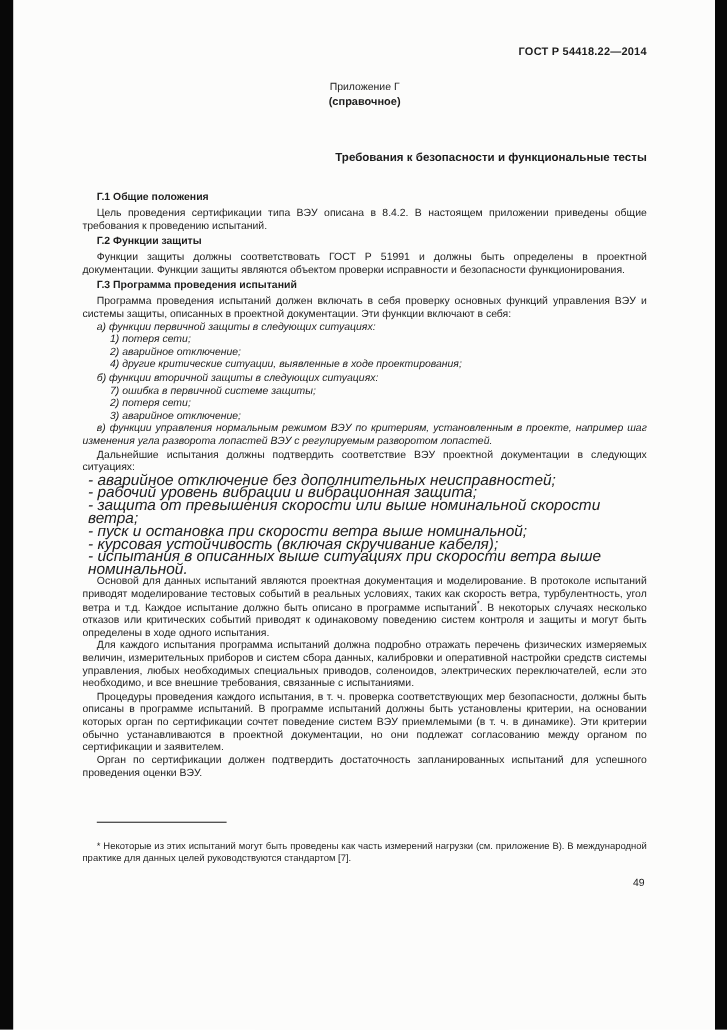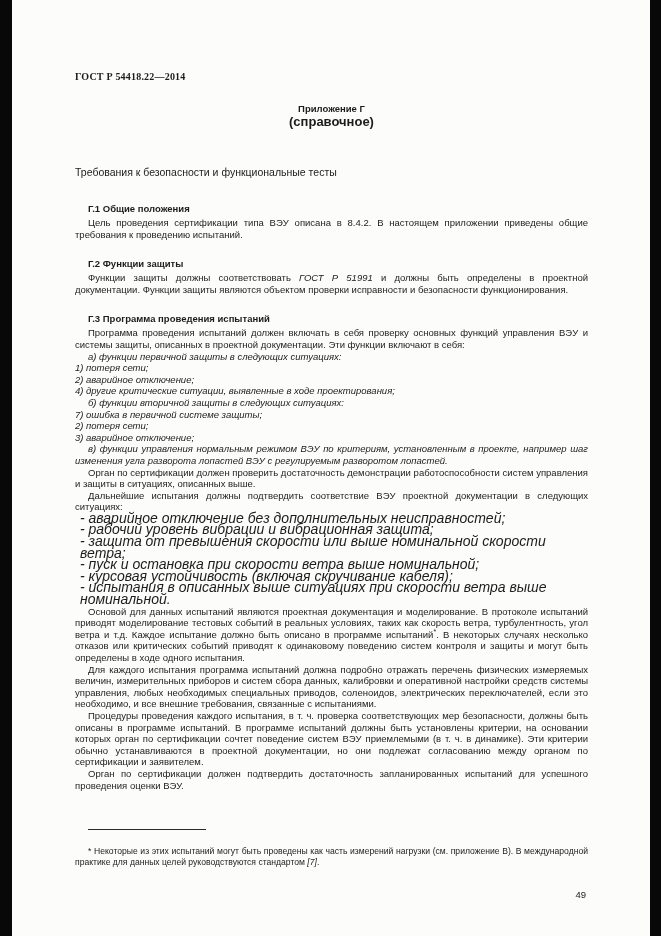--- a/index.html
+++ b/index.html
@@ -20,97 +20,97 @@
   .edge.left  { left: 0; width: 12px; }
   .edge.right { right: 0; width: 11px; }
 
   .content {
     position: absolute;
     left: 75px; top: 0;
     width: 513px;
   }
 
   .docnum {
-    margin-top: 71px;
-    text-align: left;
+    margin-top: 42px;
+    text-align: right;
     font-weight: bold;
     font-size: 10px;
     letter-spacing: 0.2px;
-    font-family: Liberation Serif, serif;
   }
   .appendix-label {
     margin-top: 20px;
     text-align: center;
-    font-weight: bold;
+    font-weight: normal;
     font-size: 9.5px;
     line-height: 13px;
   }
   .appendix-kind {
     text-align: center;
     font-weight: bold;
-    font-size: 13px;
+    font-size: 10px;
     line-height: 13px;
   }
   .doc-title {
     margin-top: 38px;
-    text-align: left;
-    font-weight: normal;
+    text-align: right;
+    font-weight: bold;
     font-size: 10.5px;
   }
   .heading {
     font-weight: bold;
     font-size: 9.5px;
     margin-left: 13px;
-    margin-top: 18px;
+    margin-top: 3px;
     margin-bottom: 3px;
   }
   .heading.first { margin-top: 25px; }
   .para {
     font-size: 9.5px;
     line-height: 11.6px;
     text-align: justify;
     text-indent: 13px;
   }
   .item-letter {
     font-size: 9.5px;
     line-height: 11.6px;
     text-align: justify;
     text-indent: 13px;
     font-style: italic;
   }
   .item-num {
     font-size: 9.5px;
     line-height: 11.6px;
     font-style: italic;
+    margin-left: 25px;
   }
   .item-dash {
     font-size: 14px;
     line-height: 11.6px;
     font-style: italic;
     margin-left: 5px;
   }
-  .std-ref { font-style: italic; }
+  .std-ref { }
   sup.fn-mark { font-size: 7px; vertical-align: super; line-height: 0; }
 
   .footnote-rule {
     margin-top: 38px;
     margin-left: 13px;
     width: 118px;
     height: 0;
     border-top: 1px solid #2a2a2a;
   }
   .footnote {
     margin-top: 16px;
     font-size: 8.6px;
     line-height: 10.6px;
     text-align: justify;
     text-indent: 13px;
   }
   .page-number {
-    margin-top: 22px;
+    margin-top: 12px;
     text-align: right;
     font-size: 9.5px;
     padding-right: 2px;
   }
 </style>
 </head>
 <body>
 
 <div class="page">
   <div class="edge left"></div>
@@ -139,21 +139,20 @@
     <div class="item-num">2) аварийное отключение;</div>
     <div class="item-num">4) другие критические ситуации, выявленные в ходе проектирования;</div>
 
     <div class="item-letter">б) функции вторичной защиты в следующих ситуациях:</div>
     <div class="item-num">7) ошибка в первичной системе защиты;</div>
     <div class="item-num">2) потеря сети;</div>
     <div class="item-num">3) аварийное отключение;</div>
 
     <div class="item-letter">в) функции управления нормальным режимом ВЭУ по критериям, установленным в проекте, например шаг изменения угла разворота лопастей ВЭУ с регулируемым разворотом лопастей.</div>
 
-    <div class="para">Орган по сертификации должен проверить достаточность демонстрации работоспособности систем управления и защиты в ситуациях, описанных выше.</div>
     <div class="para">Дальнейшие испытания должны подтвердить соответствие ВЭУ проектной документации в следующих ситуациях:</div>
 
     <div class="item-dash">-  аварийное отключение без дополнительных неисправностей;</div>
     <div class="item-dash">-  рабочий уровень вибрации и вибрационная защита;</div>
     <div class="item-dash">-  защита от превышения скорости или выше номинальной скорости ветра;</div>
     <div class="item-dash">-  пуск и остановка при скорости ветра выше номинальной;</div>
     <div class="item-dash">-  курсовая устойчивость (включая скручивание кабеля);</div>
     <div class="item-dash">-  испытания в описанных выше ситуациях при скорости ветра выше номинальной.</div>
 
     <div class="para"><span>Основой для данных испытаний являются проектная документация и моделирование. В протоколе испытаний приводят моделирование тестовых событий в реальных условиях, таких как скорость ветра, турбулентность, угол ветра и т.д. Каждое испытание должно быть описано в программе испытаний</span><sup class="fn-mark">*</sup><span>. В некоторых случаях несколько отказов или критических событий приводят к одинаковому поведению систем контроля и защиты и могут быть определены в ходе одного испытания.</span></div>

